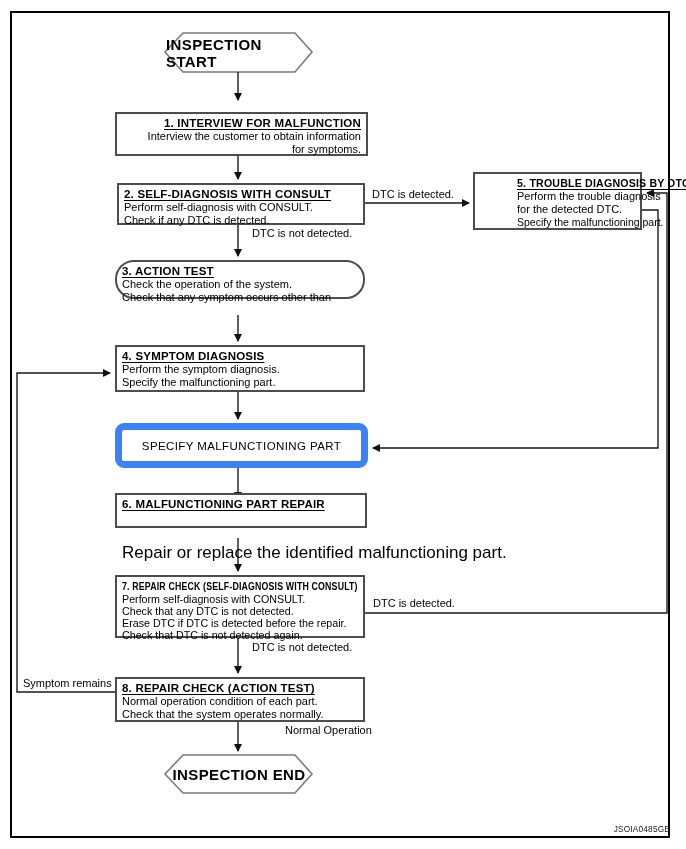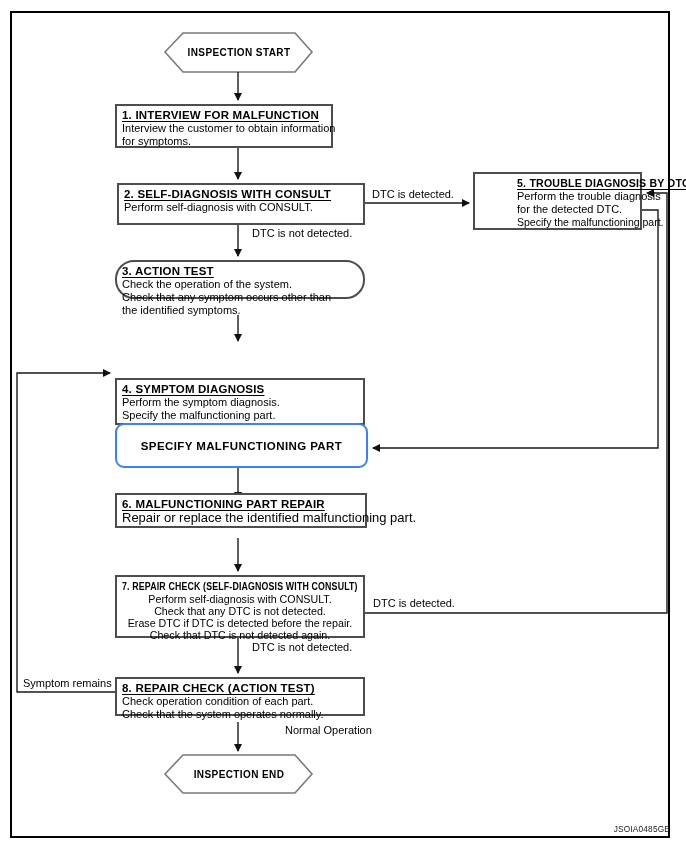--- a/index.html
+++ b/index.html
@@ -19,26 +19,26 @@
   }
   .node .title{
     font-size:11.5px;line-height:14px;font-weight:bold;letter-spacing:0.2px;
     text-decoration:underline;text-underline-offset:2px;white-space:nowrap;
   }
   .node .line{font-size:11px;line-height:13px;white-space:nowrap;}
   .node.compact .line{line-height:12px;font-size:10.7px;}
   .cond{display:inline-block;transform:scaleX(0.80);transform-origin:0 50%;white-space:nowrap;}
   .hexlabel{
     position:absolute;z-index:2;display:flex;align-items:center;justify-content:center;
-    font-size:10px;font-weight:bold;letter-spacing:0.4px;
+    font-size:15px;font-weight:bold;letter-spacing:0.4px;
   }
   .rounded{
-    position:absolute;z-index:2;background:#fff;border:2px solid #3b82f6;border-radius:9px;
+    position:absolute;z-index:2;background:#fff;border:7px solid #3b82f6;border-radius:9px;
     box-sizing:border-box;display:flex;align-items:center;justify-content:center;
-    font-size:11.5px;letter-spacing:0.4px;font-weight:bold;
+    font-size:11.5px;letter-spacing:0.4px;font-weight:normal;
   }
   .edge-label{
     position:absolute;z-index:3;font-size:11px;white-space:nowrap;background:transparent;
   }
   .fig-code{
     position:absolute;z-index:3;font-size:9px;color:#1a1a1a;text-align:right;
     transform:scaleX(0.92);transform-origin:100% 50%;letter-spacing:0.2px;
   }
 </style>
 </head>
@@ -80,71 +80,71 @@
   </svg>
 
   <div class="hexlabel" style="left:166px;top:33px;width:146px;height:39px;">
     <span>INSPECTION START</span>
   </div>
 
   <div class="hexlabel" style="left:166px;top:755px;width:146px;height:38px;">
     <span>INSPECTION END</span>
   </div>
 
-  <div class="node" style="left:115px;top:104px;width:218px;height:44px;">
+  <div class="node" style="left:115px;top:112px;width:253px;height:44px;text-align:right;">
     <div class="title">1. INTERVIEW FOR MALFUNCTION</div>
     <div class="line">Interview the customer to obtain information</div>
     <div class="line">for symptoms.</div>
   </div>
 
   <div class="node" style="left:117px;top:183px;width:248px;height:42px;">
     <div class="title">2. SELF-DIAGNOSIS WITH CONSULT</div>
     <div class="line">Perform self-diagnosis with CONSULT.</div>
+    <div class="line">Check if any DTC is detected.</div>
   </div>
 
   <div class="node" style="left:473px;top:172px;width:169px;height:58px;padding-left:42px;">
     <div class="title" style="font-size:10.6px;">5. TROUBLE DIAGNOSIS BY DTC</div>
     <div class="line">Perform the trouble diagnosis</div>
     <div class="line">for the detected DTC.</div>
     <div class="line" style="font-size:10.5px;">Specify the malfunctioning part.</div>
   </div>
 
   <div class="node" style="left:115px;top:260px;width:250px;height:39px;border-radius:19px;">
     <div class="title">3. ACTION TEST</div>
     <div class="line">Check the operation of the system.</div>
     <div class="line">Check that any symptom occurs other than</div>
-    <div class="line">the identified symptoms.</div>
   </div>
 
-  <div class="node" style="left:115px;top:345px;width:250px;height:47px;margin-top:33px;">
+  <div class="node" style="left:115px;top:345px;width:250px;height:47px;">
     <div class="title">4. SYMPTOM DIAGNOSIS</div>
     <div class="line">Perform the symptom diagnosis.</div>
     <div class="line">Specify the malfunctioning part.</div>
   </div>
 
   <div class="rounded" style="left:115px;top:423px;width:253px;height:45px;">
     <span>SPECIFY MALFUNCTIONING PART</span>
   </div>
 
   <div class="node" style="left:115px;top:493px;width:252px;height:35px;">
     <div class="title">6. MALFUNCTIONING PART REPAIR</div>
-    <div class="line" style="font-size:13px;">Repair or replace the identified malfunctioning part.</div>
+    <div class="line" style="font-size:17px;margin-top:35px;">Repair or replace the identified malfunctioning part.</div>
   </div>
 
-  <div class="node compact" style="left:115px;top:575px;width:250px;height:63px;text-align:center;">
+  <div class="node compact" style="left:115px;top:575px;width:250px;height:63px;">
     <div class="title" style="font-size:11px;"><span class="cond">7. REPAIR CHECK (SELF-DIAGNOSIS WITH CONSULT)</span></div>
     <div class="line">Perform self-diagnosis with CONSULT.</div>
     <div class="line">Check that any DTC is not detected.</div>
     <div class="line">Erase DTC if DTC is detected before the repair.</div>
     <div class="line">Check that DTC is not detected again.</div>
   </div>
 
-  <div class="node" style="left:115px;top:677px;width:250px;height:39px;">
+  <div class="node" style="left:115px;top:677px;width:250px;height:45px;">
     <div class="title">8. REPAIR CHECK (ACTION TEST)</div>
-    <div class="line">Check operation condition of each part.</div>
+    <div class="line">Normal operation condition of each part.</div>
     <div class="line">Check that the system operates normally.</div>
   </div>
 
   <div class="edge-label" style="left:372px;top:188px;">DTC is detected.</div>
 
   <div class="edge-label" style="left:252px;top:227px;">DTC is not detected.</div>
 
   <div class="edge-label" style="left:373px;top:597px;">DTC is detected.</div>
 
   <div class="edge-label" style="left:252px;top:641px;">DTC is not detected.</div>

